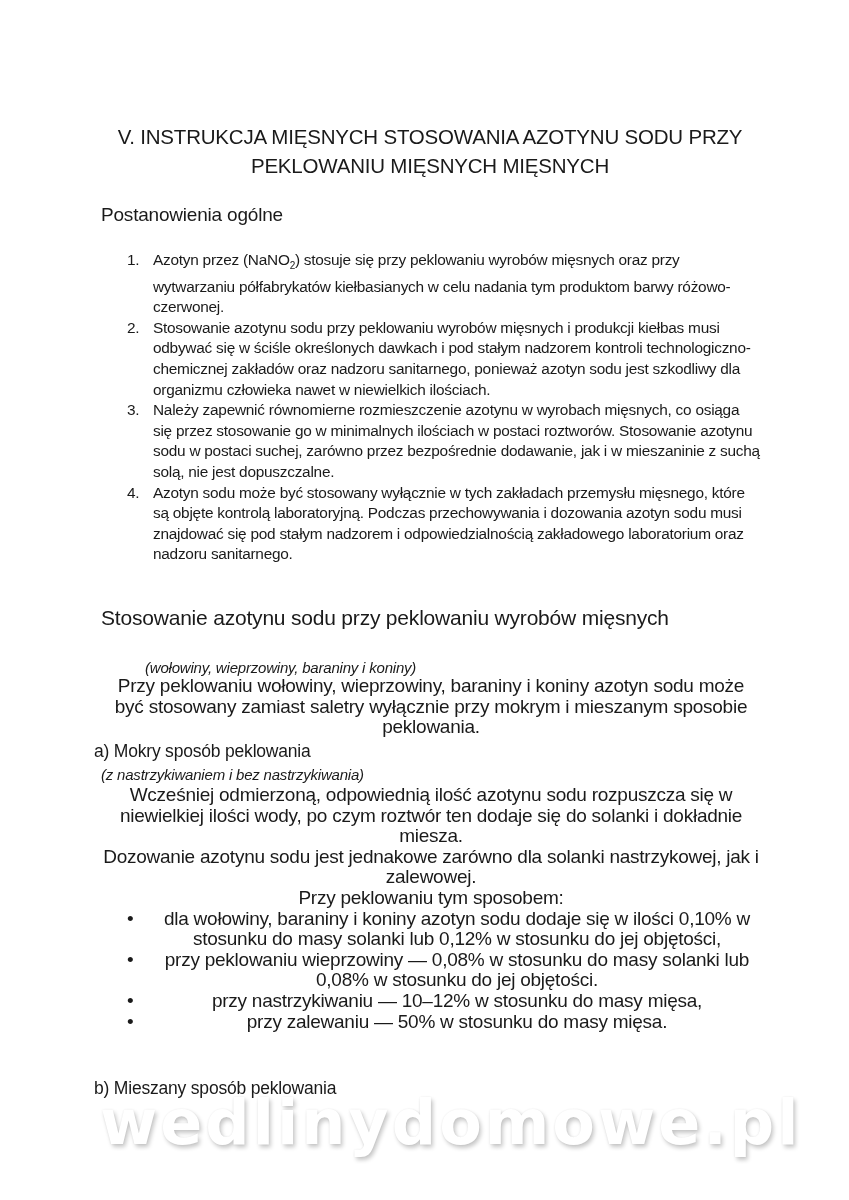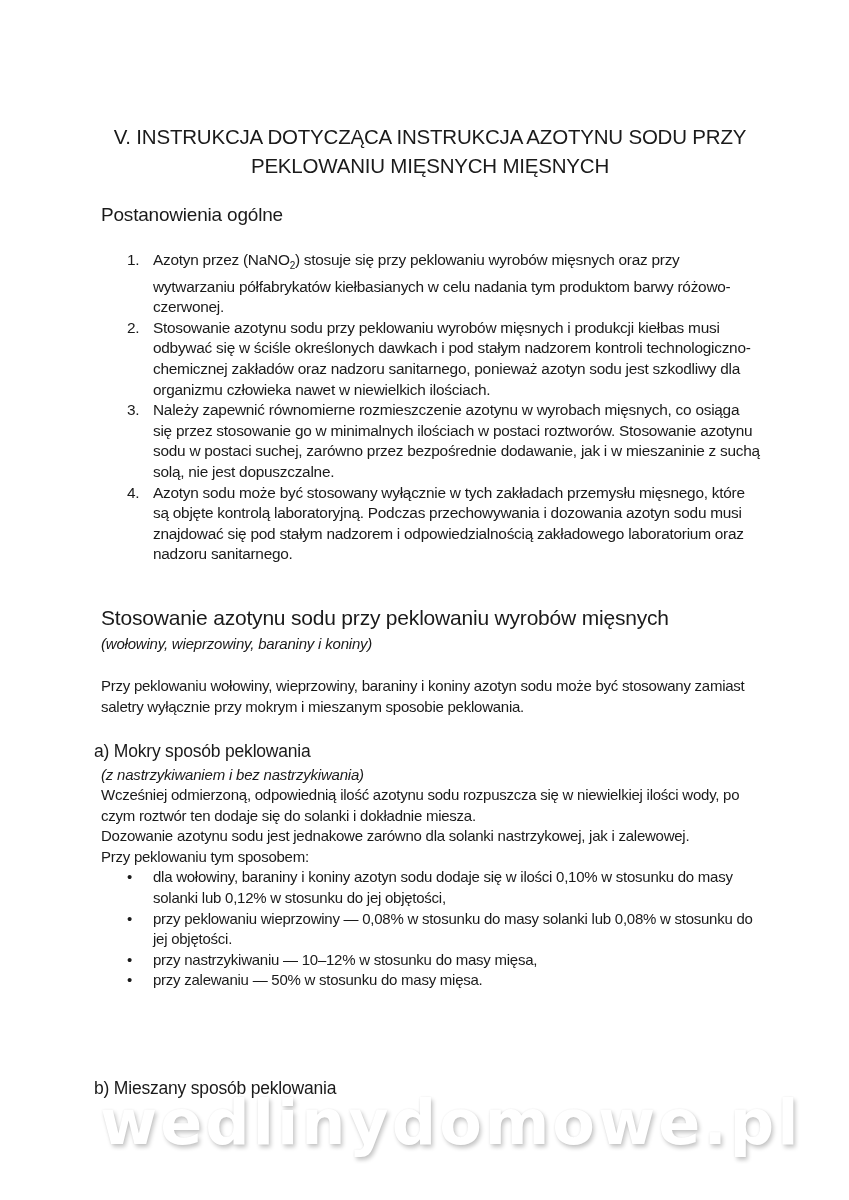--- a/index.html
+++ b/index.html
@@ -3,38 +3,38 @@
 <meta charset="utf-8">
 <style>
   html, body { margin: 0; padding: 0; background: #ffffff; }
   body { width: 849px; height: 1200px; position: relative; overflow: hidden; color: #1a1a1a; font-family: "Liberation Sans", sans-serif; }
   .page { position: absolute; left: 0; top: 0; width: 849px; height: 1200px; }
   .title { position: absolute; left: 90px; width: 680px; top: 122px; text-align: center; font-size: 20.5px; line-height: 29px; letter-spacing: -0.2px; }
   .h2 { position: absolute; left: 101px; font-size: 19px; line-height: 26px; letter-spacing: -0.2px; }
   .h2.big { font-size: 21px; }
   .h3 { position: absolute; left: 94px; font-size: 17.5px; line-height: 24px; letter-spacing: -0.2px; }
   .sub { position: absolute; left: 101px; font-size: 15px; font-style: italic; line-height: 21px; letter-spacing: -0.2px; }
-  .para { position: absolute; left: 101px; width: 660px; font-size: 15px; line-height: 20.6px; letter-spacing: -0.25px; }
+  .para { position: absolute; left: 101px; width: 660px; font-size: 19px; line-height: 20.6px; letter-spacing: -0.25px; text-align: center; }
   .para p { margin: 0; }
   ol.num { position: absolute; left: 101px; top: 250px; width: 660px; margin: 0; padding: 0; list-style: none; font-size: 15.4px; line-height: 20.6px; letter-spacing: -0.25px; }
   ol.num li { position: relative; padding-left: 52px; margin: 0; }
   ol.num li .n { position: absolute; left: 26px; top: 0; }
   ul.bul { margin: 0; padding: 0; list-style: none; }
   ul.bul li { position: relative; padding-left: 52px; }
   ul.bul li .b { position: absolute; left: 26px; top: 0; }
   sub { font-size: 10px; }
   .watermark { position: absolute; left: 100px; top: 1086px; font-family: "DejaVu Sans", sans-serif; font-weight: bold; font-size: 62px; letter-spacing: 3px; color: #ffffff; text-shadow: 2px 3px 4px rgba(0,0,0,0.22), 0 0 2px rgba(0,0,0,0.08); white-space: nowrap; }
 </style>
 </head>
 <body>
 
 <div class="page">
 
   <div class="title">
-    <div>V. INSTRUKCJA DOTYCZĄCA INSTRUKCJA AZOTYNU SODU PRZY</div>
+    <div>V. INSTRUKCJA MIĘSNYCH STOSOWANIA AZOTYNU SODU PRZY</div>
     <div>PEKLOWANIU MIĘSNYCH MIĘSNYCH</div>
   </div>
 
   <div class="h2" style="top:202px;">Postanowienia ogólne</div>
 
   <ol class="num">
     <li>
       <span class="n">1.</span>
       <span>Azotyn przez (NaNO</span><sub>2</sub><span>) stosuje się przy peklowaniu wyrobów mięsnych oraz przy wytwarzaniu półfabrykatów kiełbasianych w celu nadania tym produktom barwy różowo-czerwonej.</span>
     </li>
@@ -46,21 +46,21 @@
       <span class="n">3.</span>
       <span>Należy zapewnić równomierne rozmieszczenie azotynu w wyrobach mięsnych, co osiąga się przez stosowanie go w minimalnych ilościach w postaci roztworów. Stosowanie azotynu sodu w postaci suchej, zarówno przez bezpośrednie dodawanie, jak i w mieszaninie z suchą solą, nie jest dopuszczalne.</span>
     </li>
     <li>
       <span class="n">4.</span>
       <span>Azotyn sodu może być stosowany wyłącznie w tych zakładach przemysłu mięsnego, które są objęte kontrolą laboratoryjną. Podczas przechowywania i dozowania azotyn sodu musi znajdować się pod stałym nadzorem i odpowiedzialnością zakładowego laboratorium oraz nadzoru sanitarnego.</span>
     </li>
   </ol>
 
   <div class="h2 big" style="top:605px;">Stosowanie azotynu sodu przy peklowaniu wyrobów mięsnych</div>
-  <div class="sub" style="top:633px;">(wołowiny, wieprzowiny, baraniny i koniny)</div>
+  <div class="sub" style="top:657px;margin-left:44px;">(wołowiny, wieprzowiny, baraniny i koniny)</div>
 
   <div class="para" style="top:676px;">
     <p>Przy peklowaniu wołowiny, wieprzowiny, baraniny i koniny azotyn sodu może być stosowany zamiast saletry wyłącznie przy mokrym i mieszanym sposobie peklowania.</p>
   </div>
 
   <div class="h3" style="top:739px;">a) Mokry sposób peklowania</div>
   <div class="sub" style="top:764px;">(z nastrzykiwaniem i bez nastrzykiwania)</div>
 
   <div class="para" style="top:785px;">
     <p>Wcześniej odmierzoną, odpowiednią ilość azotynu sodu rozpuszcza się w niewielkiej ilości wody, po czym roztwór ten dodaje się do solanki i dokładnie miesza.</p>

